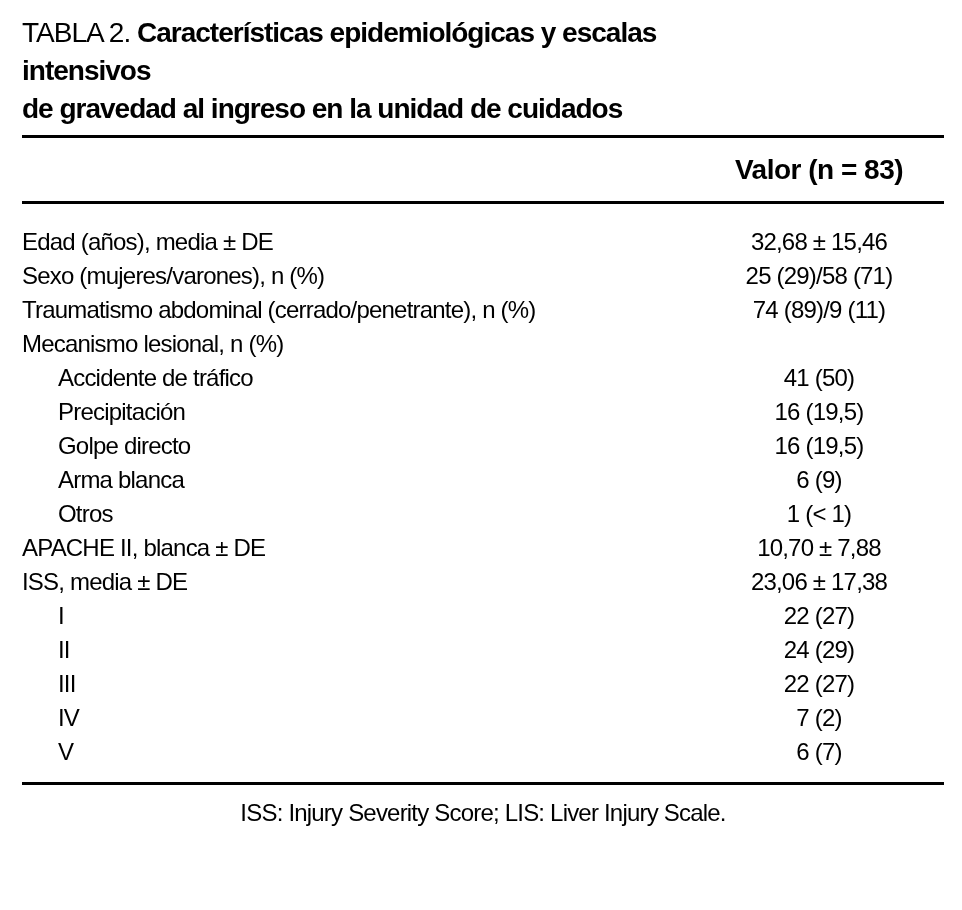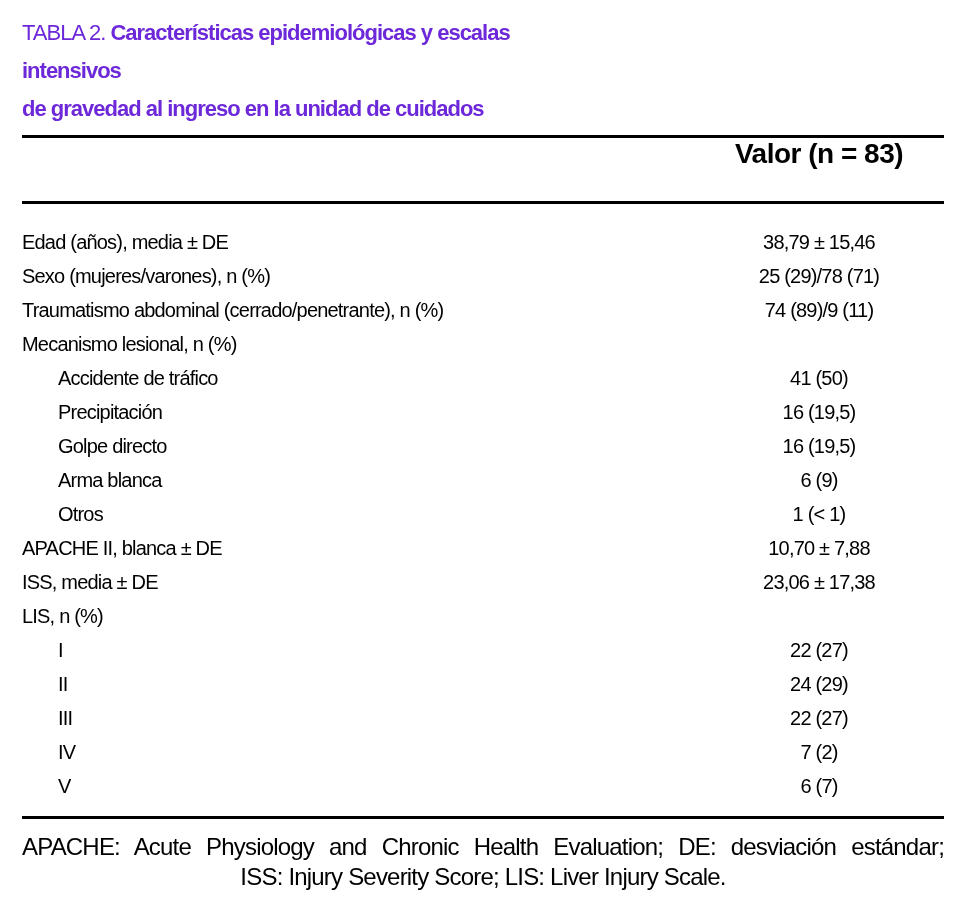--- a/index.html
+++ b/index.html
@@ -10,64 +10,64 @@
     position: relative;
     width: 962px;
     height: 910px;
     background: #ffffff;
     padding: 14px 18px 0 22px;
     overflow: hidden;
   }
 
   
   .table-title {
-    font-size: 22px;
+    font-size: 28px;
     line-height: 38px;
     letter-spacing: -1px;
     font-weight: bold;
-    color: #6d28d9;
+    color: #000000;
   }
   .table-title .title-prefix {
     font-weight: normal;
   }
 
   
   .rule {
     height: 3px;
     background: #000000;
     border: none;
     width: 922px;
   }
   .rule-top { margin-top: 7px; }
 
   
   .header-band {
     height: 63px;
     display: flex;
     justify-content: flex-end;
-    align-items: flex-start;
+    align-items: center;
   }
   .value-col-header {
     width: 250px;
     text-align: center;
     font-size: 28px;
     font-weight: bold;
     letter-spacing: -0.5px;
     white-space: nowrap;
   }
 
   
   .body-wrap { padding: 21px 0 13px 0; }
   table.data {
     width: 922px;
     border-collapse: collapse;
     table-layout: fixed;
   }
   table.data td {
-    font-size: 20px;
+    font-size: 24px;
     line-height: 34px;
     letter-spacing: -0.8px;
     vertical-align: middle;
     padding: 0;
   }
   td.row-label { white-space: nowrap; overflow: visible; }
   td.row-label.indent { padding-left: 36px; }
   td.row-value {
     width: 250px;
     text-align: center;
@@ -108,26 +108,26 @@
     <div class="value-col-header">Valor (n = 83)</div>
   </div>
 
   <div class="rule"></div>
 
   <div class="body-wrap">
     <table class="data">
       <tbody>
   <tr>
     <td class="row-label">Edad (años), media ± DE</td>
-    <td class="row-value">38,79 ± 15,46</td>
+    <td class="row-value">32,68 ± 15,46</td>
   </tr>
 
   <tr>
     <td class="row-label">Sexo (mujeres/varones), n (%)</td>
-    <td class="row-value">25 (29)/78 (71)</td>
+    <td class="row-value">25 (29)/58 (71)</td>
   </tr>
 
   <tr>
     <td class="row-label">Traumatismo abdominal (cerrado/penetrante), n (%)</td>
     <td class="row-value">74 (89)/9 (11)</td>
   </tr>
 
   <tr>
     <td class="row-label">Mecanismo lesional, n (%)</td>
     <td class="row-value"></td>
@@ -161,24 +161,20 @@
   <tr>
     <td class="row-label">APACHE II, blanca ± DE</td>
     <td class="row-value">10,70 ± 7,88</td>
   </tr>
 
   <tr>
     <td class="row-label">ISS, media ± DE</td>
     <td class="row-value">23,06 ± 17,38</td>
   </tr>
 
-  <tr>
-    <td class="row-label">LIS, n (%)</td>
-    <td class="row-value"></td>
-  </tr>
 
   <tr>
     <td class="row-label indent">I</td>
     <td class="row-value">22 (27)</td>
   </tr>
 
   <tr>
     <td class="row-label indent">II</td>
     <td class="row-value">24 (29)</td>
   </tr>
@@ -197,17 +193,16 @@
     <td class="row-label indent">V</td>
     <td class="row-value">6 (7)</td>
   </tr>
 </tbody>
     </table>
   </div>
 
   <div class="rule"></div>
 
   <div class="footnote">
-    <div class="footnote-line-justified">APACHE: Acute Physiology and Chronic Health Evaluation; DE: desviación estándar;</div>
     <div class="footnote-line-left">ISS: Injury Severity Score; LIS: Liver Injury Scale.</div>
   </div>
 
 </div>
 
 </body></html>

